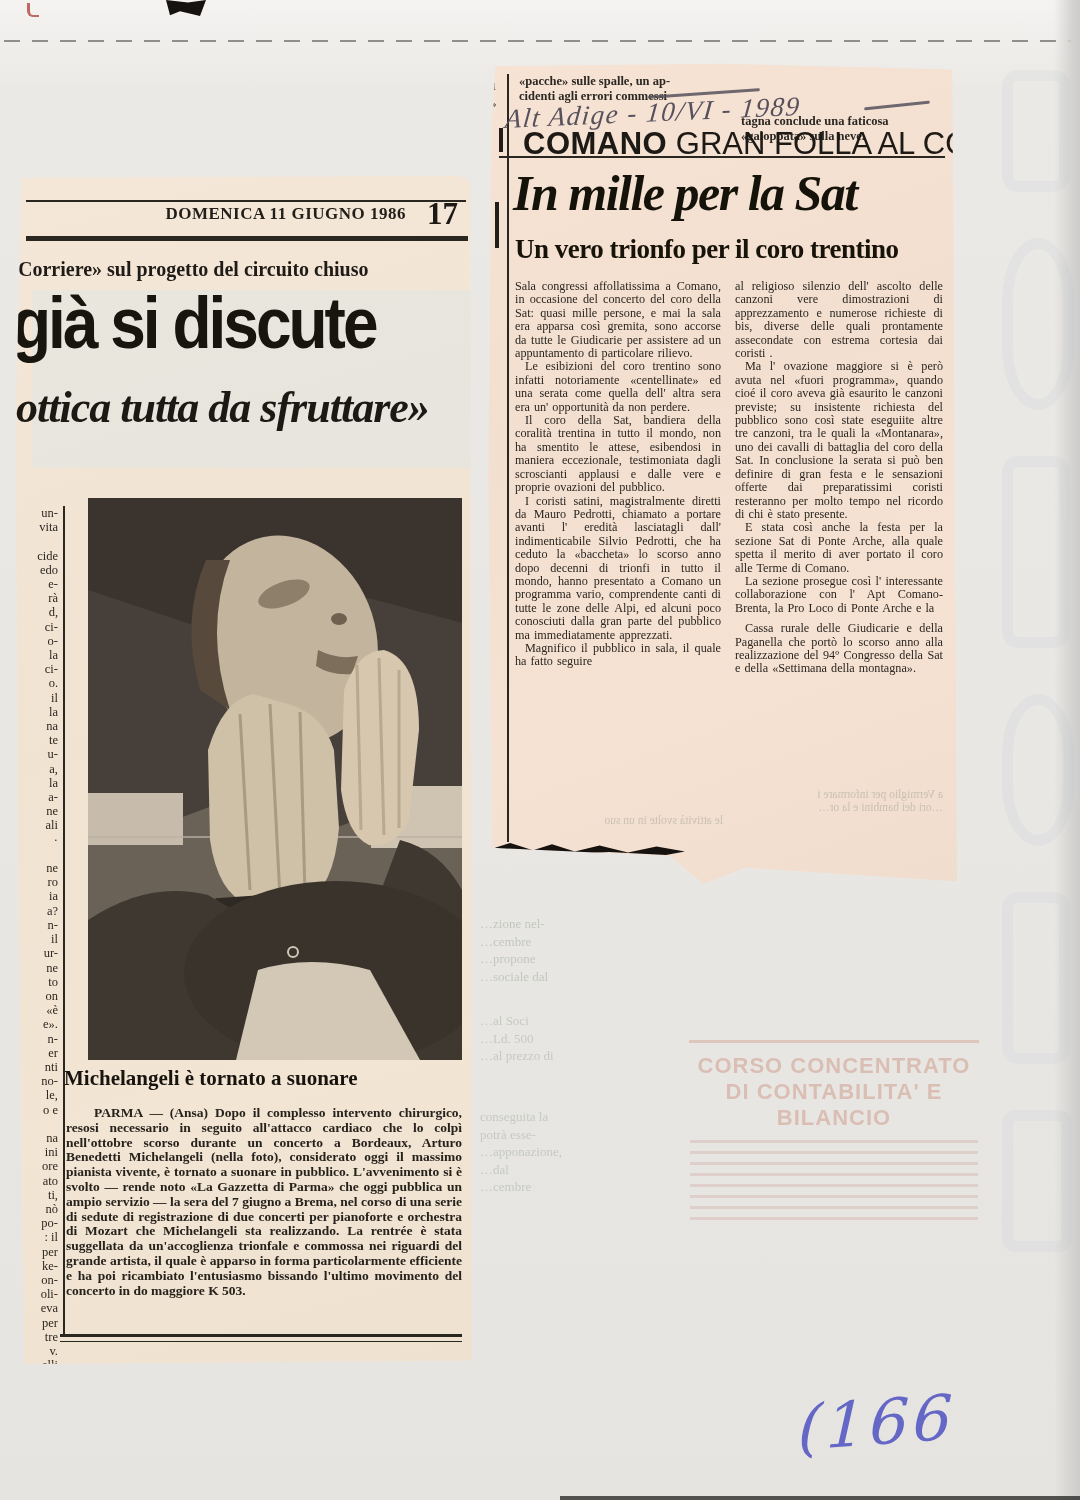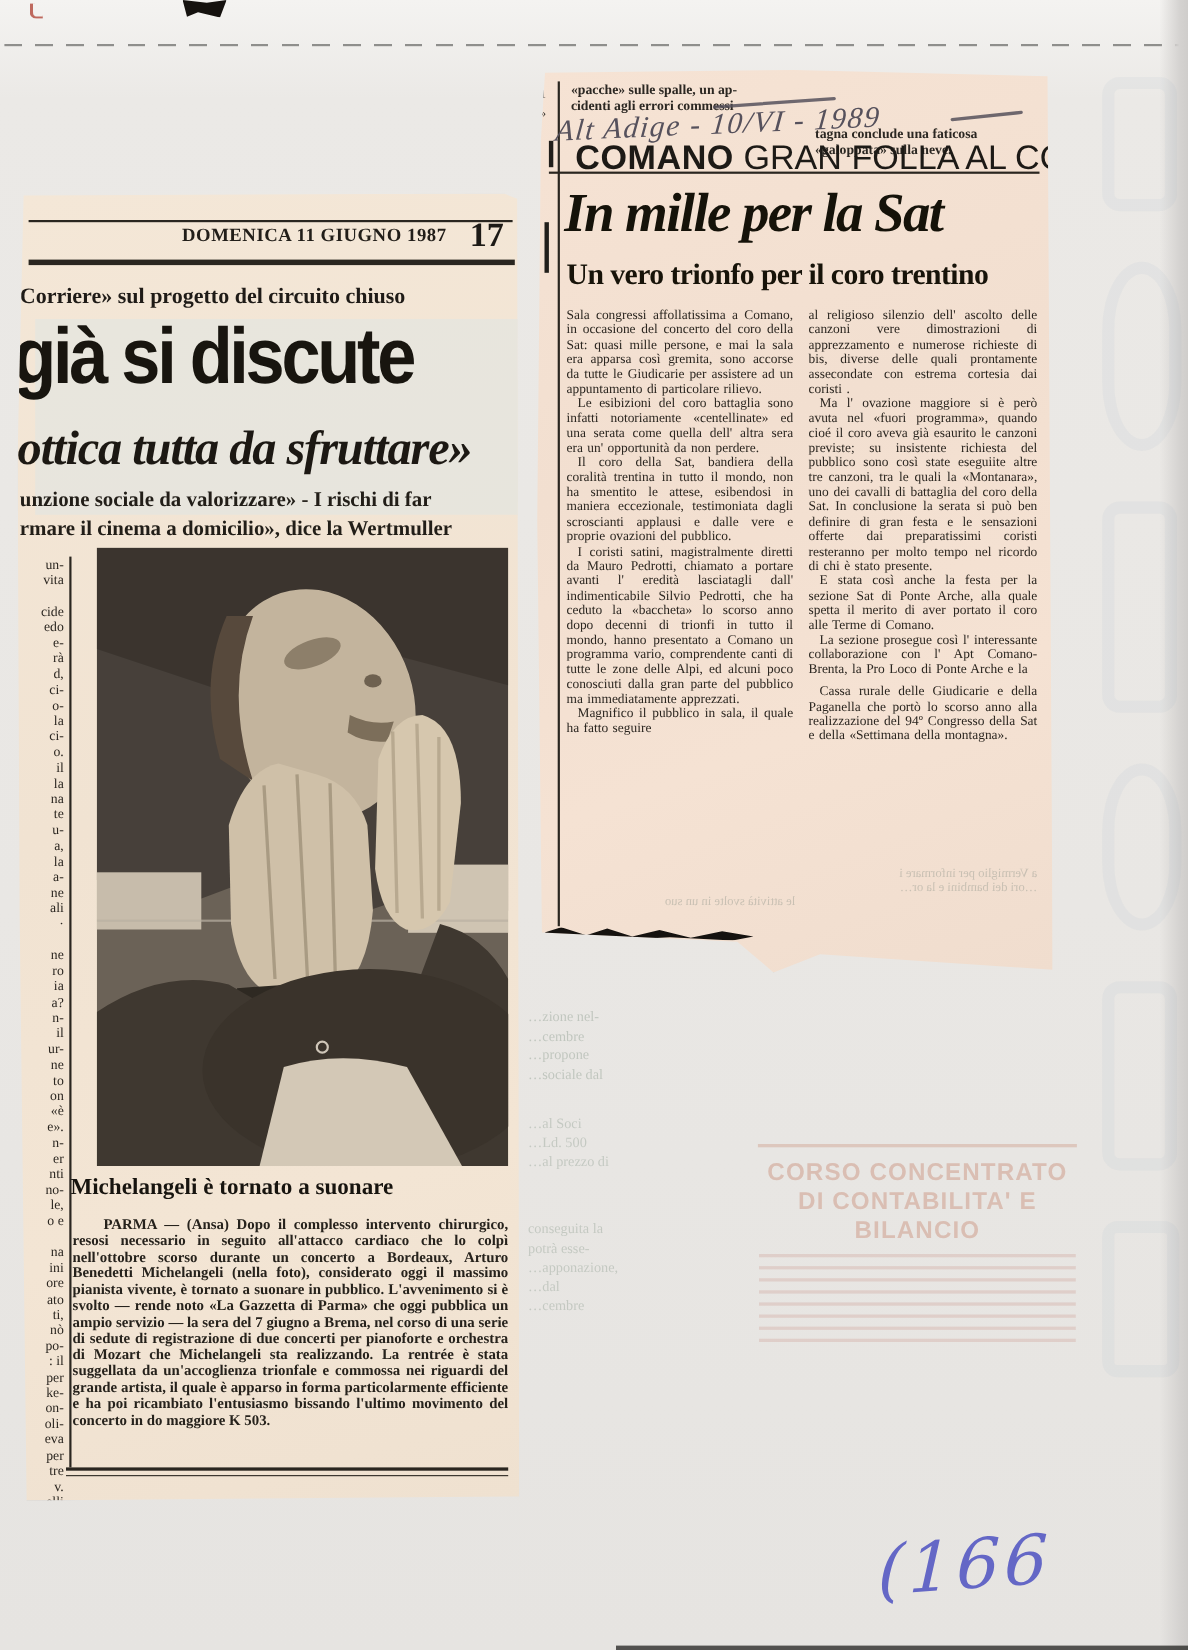--- a/index.html
+++ b/index.html
@@ -119,29 +119,27 @@
   <div class="ghost-glyph gg6"></div>
 </div>
 
 <div class="abs hand-note">Alt Adige - 10/VI - 1989</div>
 <div class="abs hand-strike"></div>
 <div class="abs hand-dash-end"></div>
 <div class="abs hand-number">(166</div>
 
 <div class="abs clipping left-clip">
   <div class="abs rule lc-rule-thin"></div>
-  <div class="abs lc-date">DOMENICA 11 GIUGNO 1987</div>
+  <div class="abs lc-date">DOMENICA 11 GIUGNO 1986</div>
   <div class="abs lc-pagenum">17</div>
   <div class="abs rule lc-rule-thick"></div>
   <div class="abs lc-kicker">Corriere» sul progetto del circuito chiuso</div>
   <div class="abs lc-head-tint"></div>
   <div class="abs lc-headline">già si discute</div>
   <div class="abs lc-subhead">ottica tutta da sfruttare»</div>
-  <div class="abs lc-deck">unzione sociale da valorizzare» - I rischi di far
-rmare il cinema a domicilio», dice la Wertmuller</div>
   <div class="abs lc-margin">un-
 vita
  
 cide
 edo
 e-
 rà
 d,
 ci-
 o-
@@ -242,21 +240,21 @@
 
   <div class="abs rc-kicker-bar"></div>
   <div class="abs rc-kicker"><b>COMANO</b><span> GRAN FOLLA AL CONCERTO</span></div>
   <div class="abs rule rc-kicker-rule"></div>
 
   <div class="abs rc-headline">In mille per la Sat</div>
   <div class="abs rc-subhead">Un vero trionfo per il coro trentino</div>
 
   <div class="abs news-col col1">
       <p>Sala congressi affollatissima a Comano, in occasione del concerto del coro della Sat: quasi mille persone, e mai la sala era apparsa così gremita, sono accorse da tutte le Giudicarie per assistere ad un appuntamento di particolare rilievo.</p>
-      <p>Le esibizioni del coro battaglia sono infatti notoriamente «centellinate» ed una serata come quella dell' altra sera era un' opportunità da non perdere.</p>
+      <p>Le esibizioni del coro trentino sono infatti notoriamente «centellinate» ed una serata come quella dell' altra sera era un' opportunità da non perdere.</p>
       <p>Il coro della Sat, bandiera della coralità trentina in tutto il mondo, non ha smentito le attese, esibendosi in maniera eccezionale, testimoniata dagli scroscianti applausi e dalle vere e proprie ovazioni del pubblico.</p>
       <p>I coristi satini, magistralmente diretti da Mauro Pedrotti, chiamato a portare avanti l' eredità lasciatagli dall' indimenticabile Silvio Pedrotti, che ha ceduto la «baccheta» lo scorso anno dopo decenni di trionfi in tutto il mondo, hanno presentato a Comano un programma vario, comprendente canti di tutte le zone delle Alpi, ed alcuni poco conosciuti dalla gran parte del pubblico ma immediatamente apprezzati.</p>
       <p>Magnifico il pubblico in sala, il quale ha fatto seguire</p>
     </div>
   <div class="abs news-col col2">
       <p>al religioso silenzio dell' ascolto delle canzoni vere dimostrazioni di apprezzamento e numerose richieste di bis, diverse delle quali prontamente assecondate con estrema cortesia dai coristi .</p>
       <p>Ma l' ovazione maggiore si è però avuta nel «fuori programma», quando cioé il coro aveva già esaurito le canzoni previste; su insistente richiesta del pubblico sono così state eseguiite altre tre canzoni, tra le quali la «Montanara», uno dei cavalli di battaglia del coro della Sat. In conclusione la serata si può ben definire di gran festa e le sensazioni offerte dai preparatissimi coristi resteranno per molto tempo nel ricordo di chi è stato presente.</p>
       <p>E stata così anche la festa per la sezione Sat di Ponte Arche, alla quale spetta il merito di aver portato il coro alle Terme di Comano.</p>
       <p>La sezione prosegue così l' interessante collaborazione con l' Apt Comano-Brenta, la Pro Loco di Ponte Arche e la</p>
       <p>Cassa rurale delle Giudicarie e della Paganella che portò lo scorso anno alla realizzazione del 94º Congresso della Sat e della «Settimana della montagna».</p>

